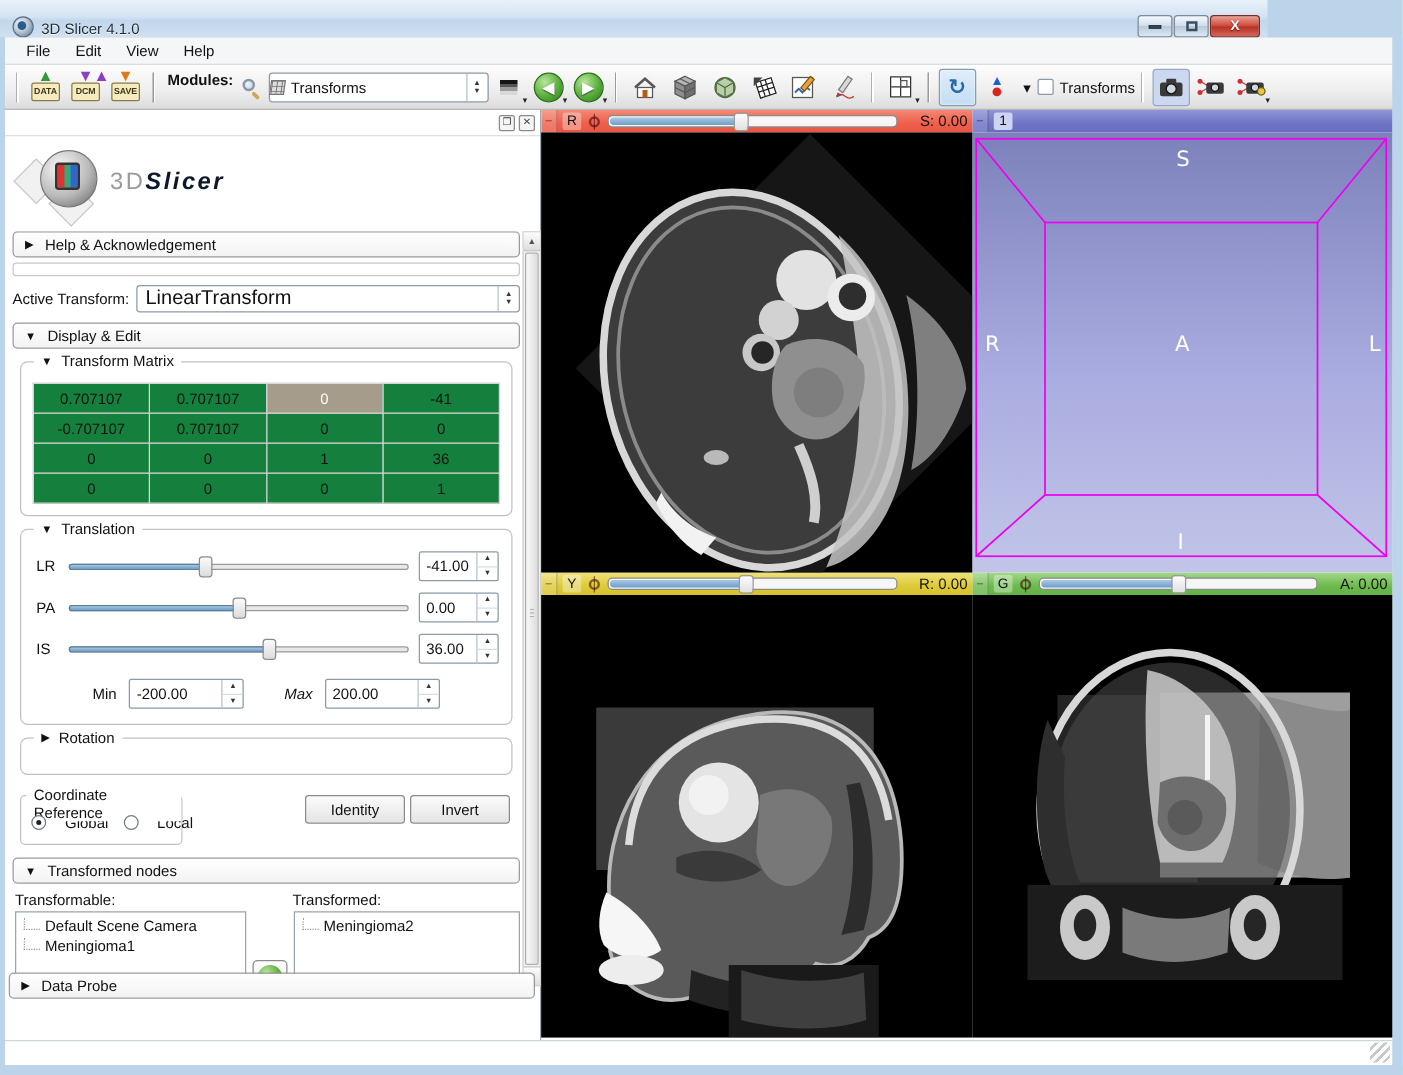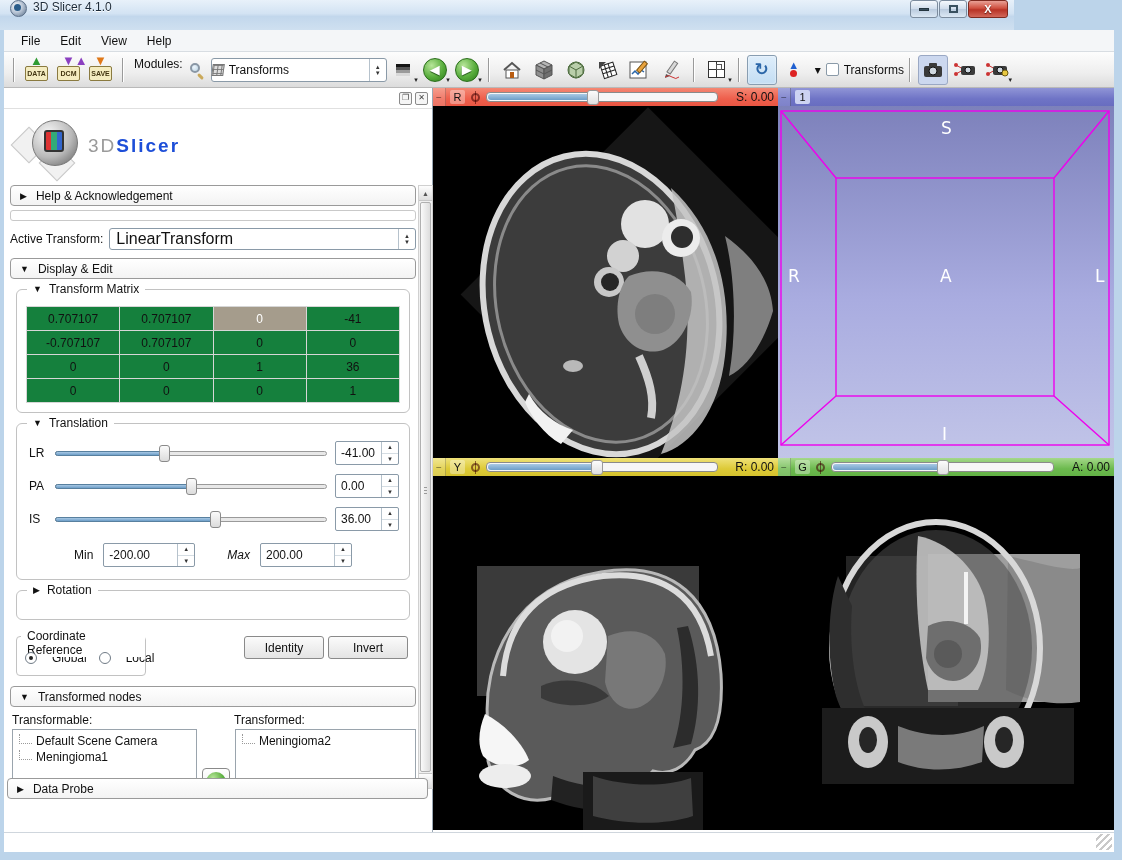--- a/index.html
+++ b/index.html
@@ -4,21 +4,21 @@
 <style>
   * { margin:0; padding:0; box-sizing:border-box; }
   html,body { width:1122px; height:860px; }
   body { font-family:"Liberation Sans","DejaVu Sans",sans-serif; font-size:12px; color:#111;
          background:#bcd4ea; overflow:hidden; }
   .window { position:absolute; inset:0; background:#bcd4ea; }
 
   
   .titlebar { position:absolute; left:0; top:0; width:1014px; height:30px;
     background:linear-gradient(#e8f1fa 0%, #d3e3f3 45%, #c2d7ec 55%, #cfe0f0 100%);
-    display:flex; align-items:flex-start; padding:0 6px; }
+    display:flex; align-items:flex-end; padding:0 6px; }
   .app-icon { width:17px; height:17px; border-radius:50%;
     background:radial-gradient(circle at 35% 35%, #fafafa 0%, #b9c6d6 45%, #5a6f88 100%);
     border:1px solid #5a6f88; margin:0 6px 0 4px; position:relative; }
   .app-icon::after { content:""; position:absolute; left:3px; top:3px; width:7px; height:7px;
     border-radius:50%; background:#2a5d8a; }
   .title-text { font-size:12px; color:#1c2a38; text-shadow:0 1px 0 #fff; }
   .win-buttons { margin-left:auto; display:flex; gap:1px; padding-top:0px; }
   .win-btn { width:28px; height:18px; border:1px solid #7b8b9d; border-radius:3px;
     background:linear-gradient(#f5f9fd, #cfdceb 50%, #b9cadd 51%, #dce8f4);
     display:flex; align-items:center; justify-content:center; font-size:10px; color:#23323f; }
@@ -41,21 +41,21 @@
     background:linear-gradient(90deg, #9a9a9a 33%, #ffffff 33%, #ffffff 66%, transparent 66%); }
   .tbtn { height:30px; min-width:30px; display:flex; align-items:center; justify-content:center;
     border:1px solid transparent; border-radius:3px; position:relative; margin:0 1px; }
   .tbtn.active { background:linear-gradient(#dfeefb,#c3ddf3); border:1px solid #889db1; box-shadow:inset 0 0 2px #fff; }
   .file-icon { width:26px; height:24px; position:relative; }
   .file-box { position:absolute; left:1px; bottom:1px; width:23px; height:15px; background:#f4ecc0;
     border:1px solid #8a7a40; border-radius:2px; font-size:7px; font-weight:bold; color:#423511;
     display:flex; align-items:center; justify-content:center; letter-spacing:0; }
   .file-arrow { position:absolute; top:-3px; left:6px; font-size:13px; line-height:12px; }
   .arrow-green { color:#2f9b32; } .arrow-purple { color:#8b3fc0; } .arrow-orange { color:#e07818; }
-  .modules-label { margin:0 6px 12px 4px; font-size:12px; }
+  .modules-label { margin:0 6px 12px 4px; font-size:12px;font-weight:bold; }
   .mag-icon { width:16px; height:16px; position:relative; margin-right:6px; }
   .mag-icon .lens { position:absolute; left:1px; top:1px; width:10px; height:10px; border-radius:50%;
     border:2px solid #8a97a5; background:radial-gradient(circle at 35% 35%, #eef6fc, #bcd4e4); }
   .mag-icon .stem { position:absolute; right:1px; bottom:0px; width:7px; height:3px; background:#caa95a;
     transform:rotate(45deg); border-radius:2px; }
   .module-combo { width:176px; height:24px; background:#fff; border:1px solid #8a9aa8; border-radius:3px;
     display:flex; align-items:center; padding-left:0; gap:5px; }
   .combo-grid { width:12px; height:12px; background:
       linear-gradient(#777 1px, transparent 1px) 0 0/4px 4px,
       linear-gradient(90deg,#777 1px, transparent 1px) 0 0/4px 4px, #ddd;
@@ -94,21 +94,21 @@
   .logo-petal { position:absolute; width:26px; height:26px; border:1px solid #c9c9c9; background:#f1f1f1; transform:rotate(45deg); }
   .logo-sphere { position:absolute; left:18px; top:8px; width:46px; height:46px; border-radius:50%;
     background:radial-gradient(circle at 35% 30%, #f8f8f8, #b9b9b9 55%, #5e5e5e 100%); border:1px solid #777; }
   .logo-core { position:absolute; left:30px; top:18px; width:20px; height:22px; border-radius:3px;
     background:
       linear-gradient(90deg,#d33 33%, #3a7 33%, #3a7 66%, #36c 66%) 0 0/100% 34%,
       linear-gradient(90deg,#fa3 33%, #c3c 33%, #c3c 66%, #3cc 66%) 0 40%/100% 30%,
       linear-gradient(90deg,#795 33%, #d60 33%, #d60 66%, #07b 66%) 0 100%/100% 30%;
     border:2px solid #333; }
   .logo-text { font-size:19px; letter-spacing:2px; color:#9a9a9a; }
-  .logo-text b { color:#1d4ed8; }
+  .logo-text b { color:#0f172a;font-style:italic; }
 
   .scroll-wrap { position:absolute; left:0; top:97px; width:429px; height:604px; }
   .module-scroll { position:absolute; left:2px; top:0; width:412px; height:604px; overflow:hidden; }
 
   .collapsible { border:1px solid #9a9a9a; border-radius:4px; background:linear-gradient(#fff,#f3f3f3);
     height:21px; display:flex; align-items:center; padding-left:9px; gap:9px; margin:0 2px 0 4px; }
   .collapsible .tri { font-size:9px; color:#111; }
   .collapsible .lbl { font-size:12px; }
   .thin-frame { border:1px solid #c9c9c9; border-radius:3px; height:11px; margin:4px 2px 0 4px; }
 

